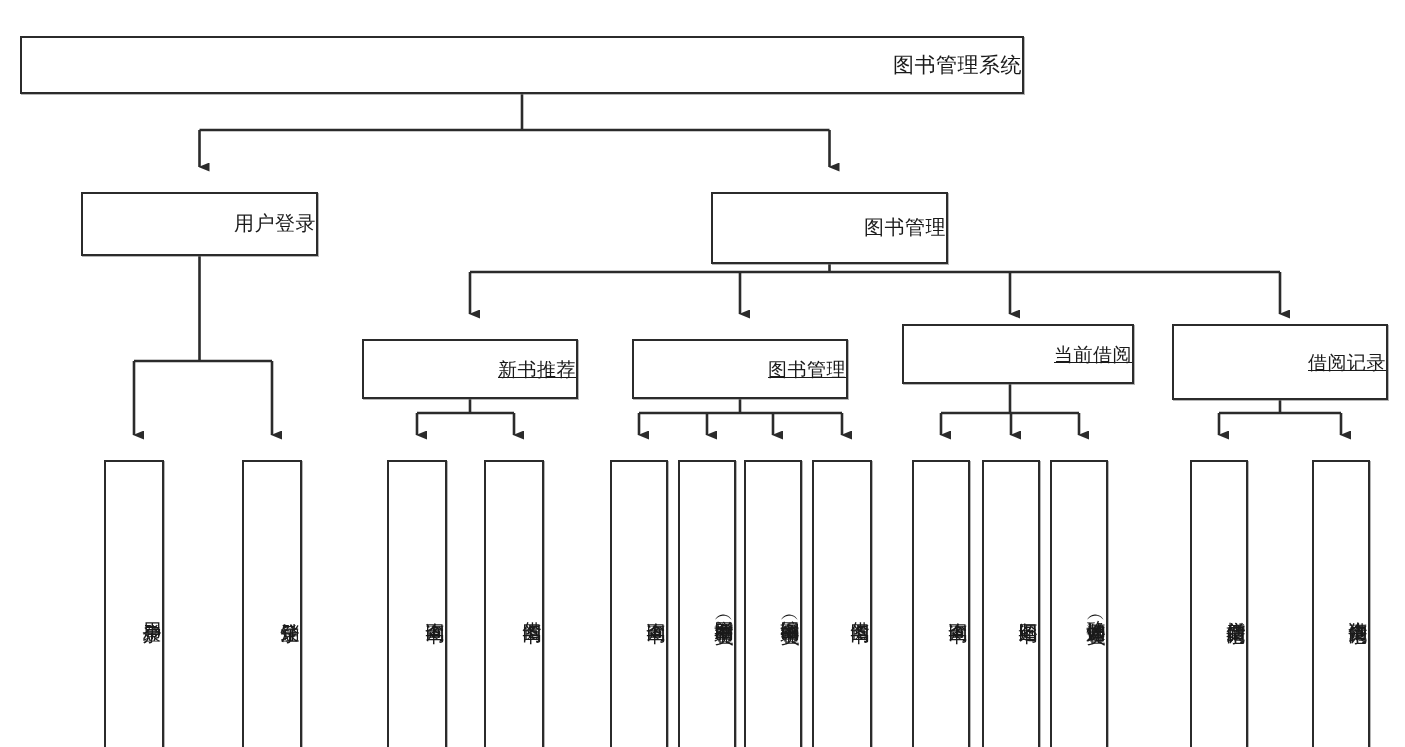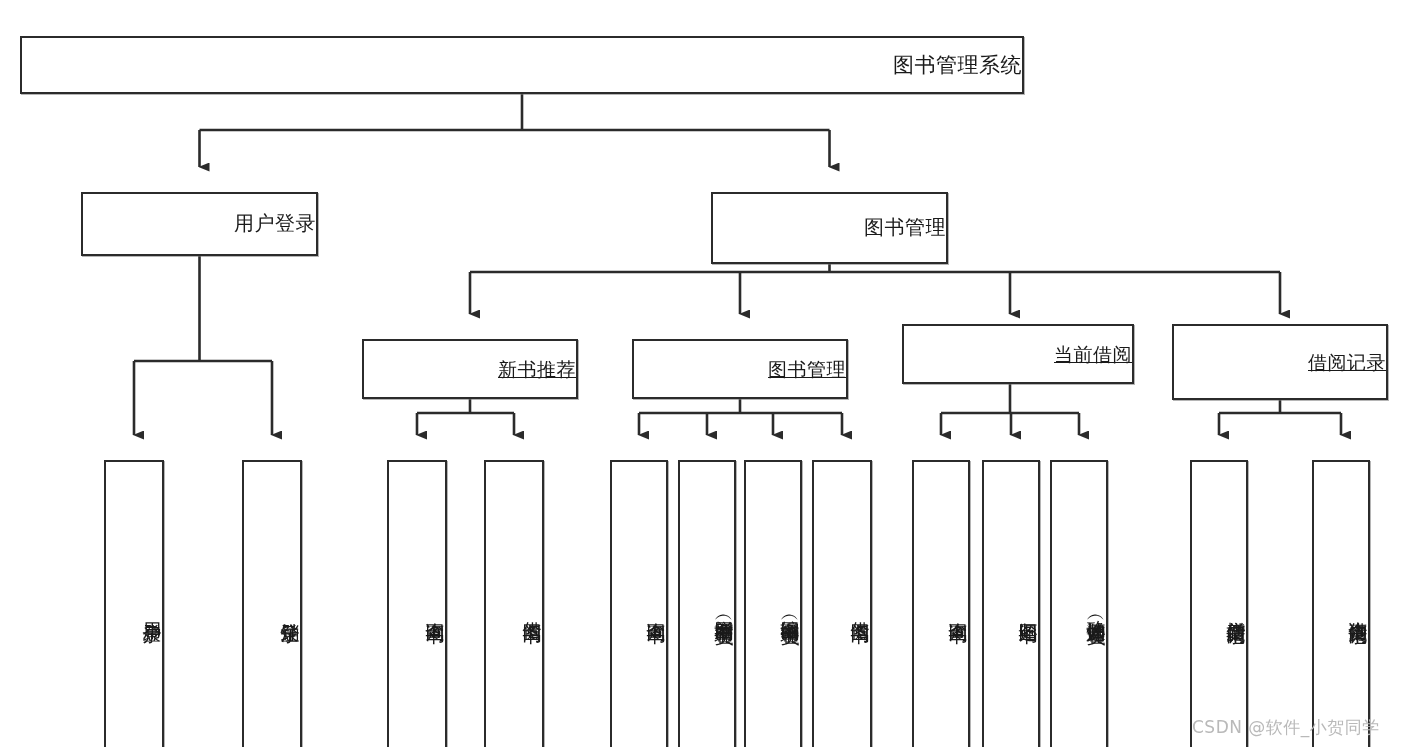--- a/index.html
+++ b/index.html
@@ -168,14 +168,13 @@
       <div class="node-box leaf" style="left: 1050px; top: 436px; width: 58px; height: 298px;">
         <span class="node-label">确认归还（管理员）</span>
       </div>
       <div class="node-box leaf" style="left: 1190px; top: 436px; width: 58px; height: 298px;">
         <span class="node-label">新增借阅记录</span>
       </div>
       <div class="node-box leaf" style="left: 1312px; top: 436px; width: 58px; height: 298px;">
         <span class="node-label">查询借阅记录</span>
       </div>
     </div>
-  <div class="watermark" style="left: 1192px; top: 716px;">CSDN @软件_小贺同学</div>
 </div>
 
 </body></html>

